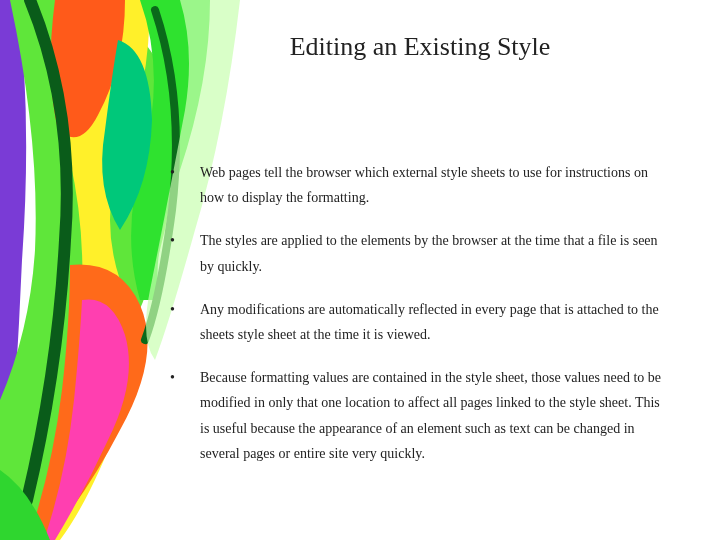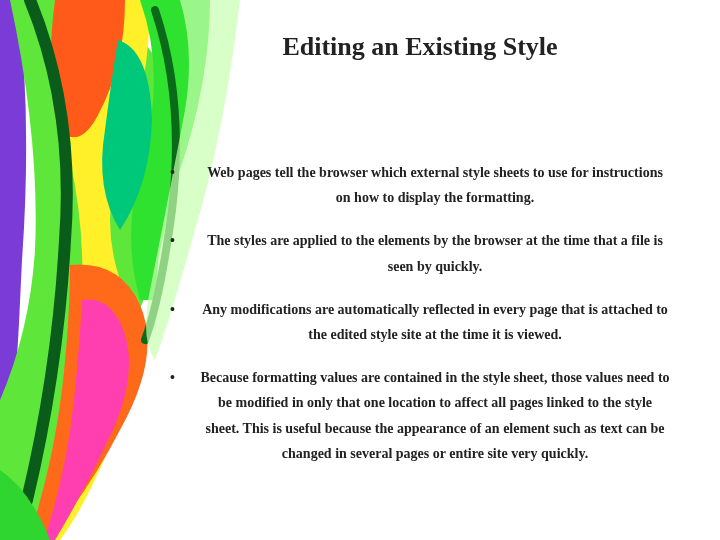--- a/index.html
+++ b/index.html
@@ -9,21 +9,20 @@
     height: 540px;
     overflow: hidden;
     font-family: Georgia, 'Times New Roman', serif;
     background: #fff;
   }
   .slide {
     position: relative;
     width: 720px;
     height: 540px;
     background: #84cc16;
-    font-weight: bold;
   }
   .bg {
     position: absolute;
     top: 0;
     left: 0;
     width: 720px;
     height: 540px;
     z-index: 0;
   }
   .content {
@@ -50,21 +49,20 @@
     left: 160px;
     right: 50px;
     font-size: 14px;
     color: #222;
     line-height: 1.8;
   }
   .bullet {
     position: relative;
     padding-left: 40px;
     margin-bottom: 18px;
-    text-align: center;
   }
   .bullet::before {
     content: "•";
     position: absolute;
     left: 10px;
     top: 0;
     color: #222;
     font-size: 14px;
   }
 </style>
@@ -100,18 +98,18 @@
     <path d="M180,0 L240,0 Q225,130 195,230 Q170,320 155,360 Q140,340 150,290 Q170,190 185,110 Q195,50 180,0 Z" fill="#c9ffb0" opacity="0.7"></path>
 
     <path d="M0,470 Q30,490 50,540 L0,540 Z" fill="#2fd62f"></path>
   </svg>
 
   <div class="content">
     <div class="title">Editing an Existing Style</div>
     <div class="bullets">
       <div class="bullet">Web pages tell the browser which external style sheets to use for instructions on how to display the formatting.</div>
       <div class="bullet">The styles are applied to the elements by the browser at the time that a file is seen by quickly.</div>
-      <div class="bullet">Any modifications are automatically reflected in every page that is attached to the edited style site at the time it is viewed.</div>
+      <div class="bullet">Any modifications are automatically reflected in every page that is attached to the sheets style sheet at the time it is viewed.</div>
       <div class="bullet">Because formatting values are contained in the style sheet, those values need to be modified in only that one location to affect all pages linked to the style sheet. This is useful because the appearance of an element such as text can be changed in several pages or entire site very quickly.</div>
     </div>
   </div>
 
 </div>
 
 </body></html>

